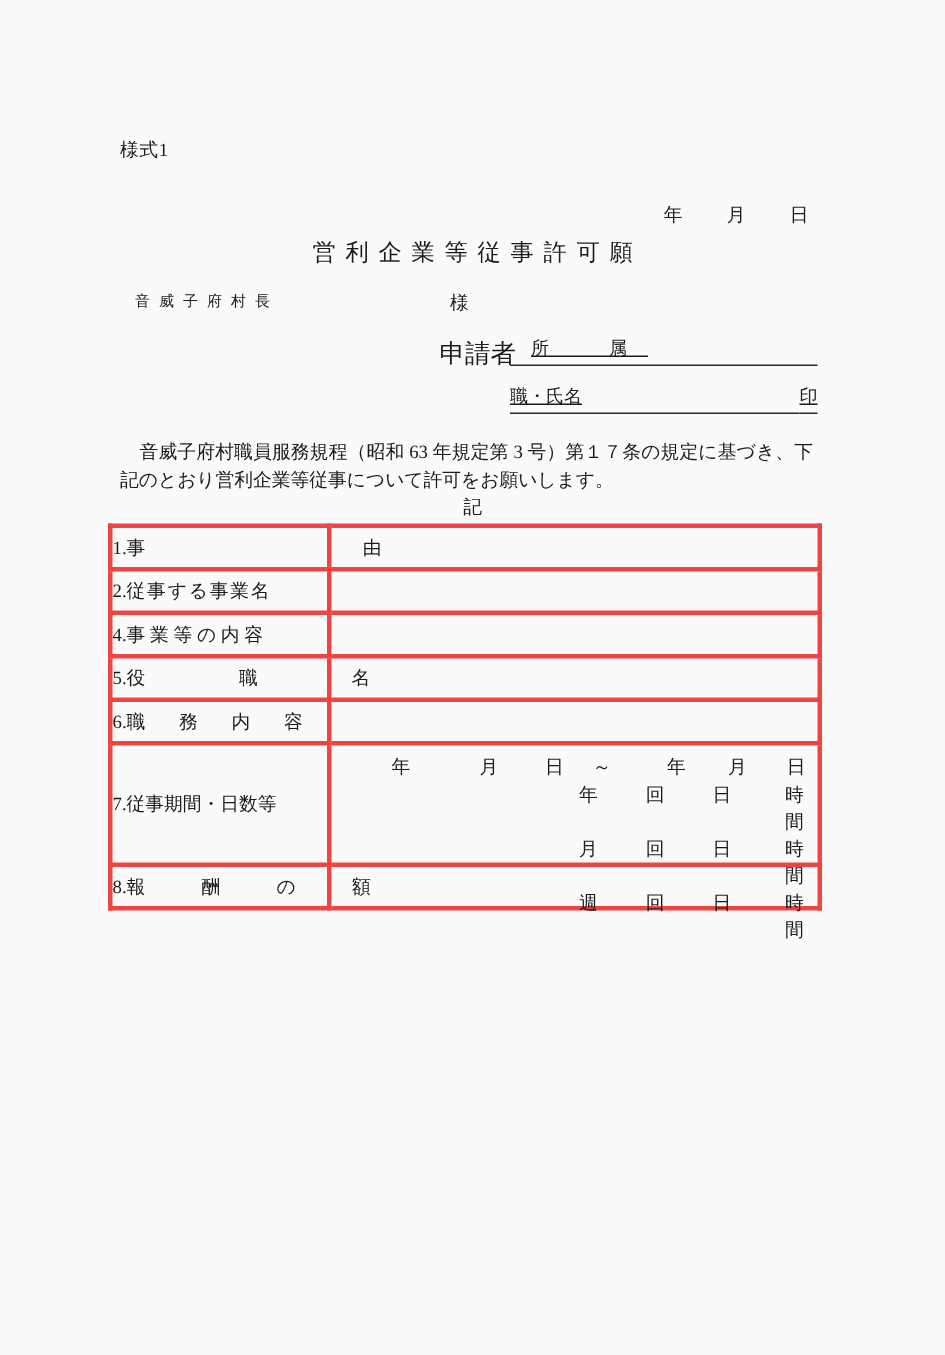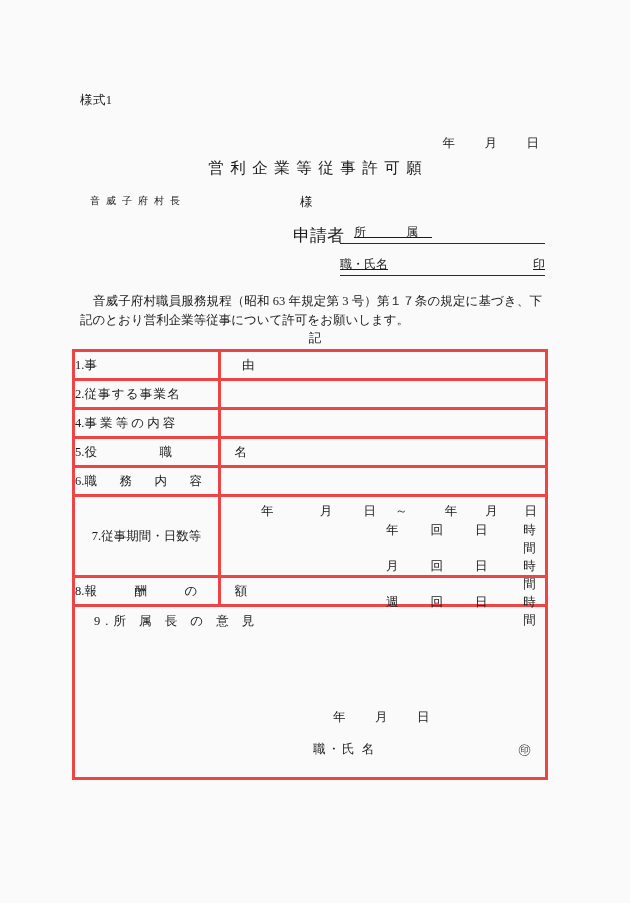--- a/index.html
+++ b/index.html
@@ -146,21 +146,21 @@
   
   .sp-wide   { letter-spacing: 19px; text-indent: 19px; }
   .sp-mid    { letter-spacing: 12.5px; text-indent: 12.5px; }
   .sp-narrow { letter-spacing: 5px;  text-indent: 5px; }
   .sp-tight  { letter-spacing: 1.2px; text-indent: 1.2px; }
   .sp-none   { letter-spacing: 0; }
 
   .cell-blank { }
 
   
-  .row7-label { height: 78px; text-align: center; }
+  .row7-label { height: 78px; }
   .row7-body {
     height: 78px;
     position: relative;
     padding: 0;
   }
   .r7-range {
     position: absolute;
     left: 10px;
     right: 8px;
     top: 6px;
@@ -317,28 +317,16 @@
             </div>
           </div>
         </td>
       </tr>
 
       <tr>
         <td class="cell-label"><span class="lbl-num">8.</span><span class="lbl-txt sp-mid">報　酬　の　額</span></td>
         <td class="cell-blank"></td>
       </tr>
 
-      <tr>
-        <td class="row9-cell" colspan="2">
-          <div class="r9-title"><span>9.</span><span>所 属 長 の 意 見</span></div>
-          <div class="r9-date">
-            <span class="seg">年</span><span class="seg">月</span><span class="seg last">日</span>
-          </div>
-          <div class="r9-name">
-            <span class="nm">職・氏 名</span>
-            <span class="sl">㊞</span>
-          </div>
-        </td>
-      </tr>
     </tbody>
   </table>
 
 </div>
 
 </body></html>

